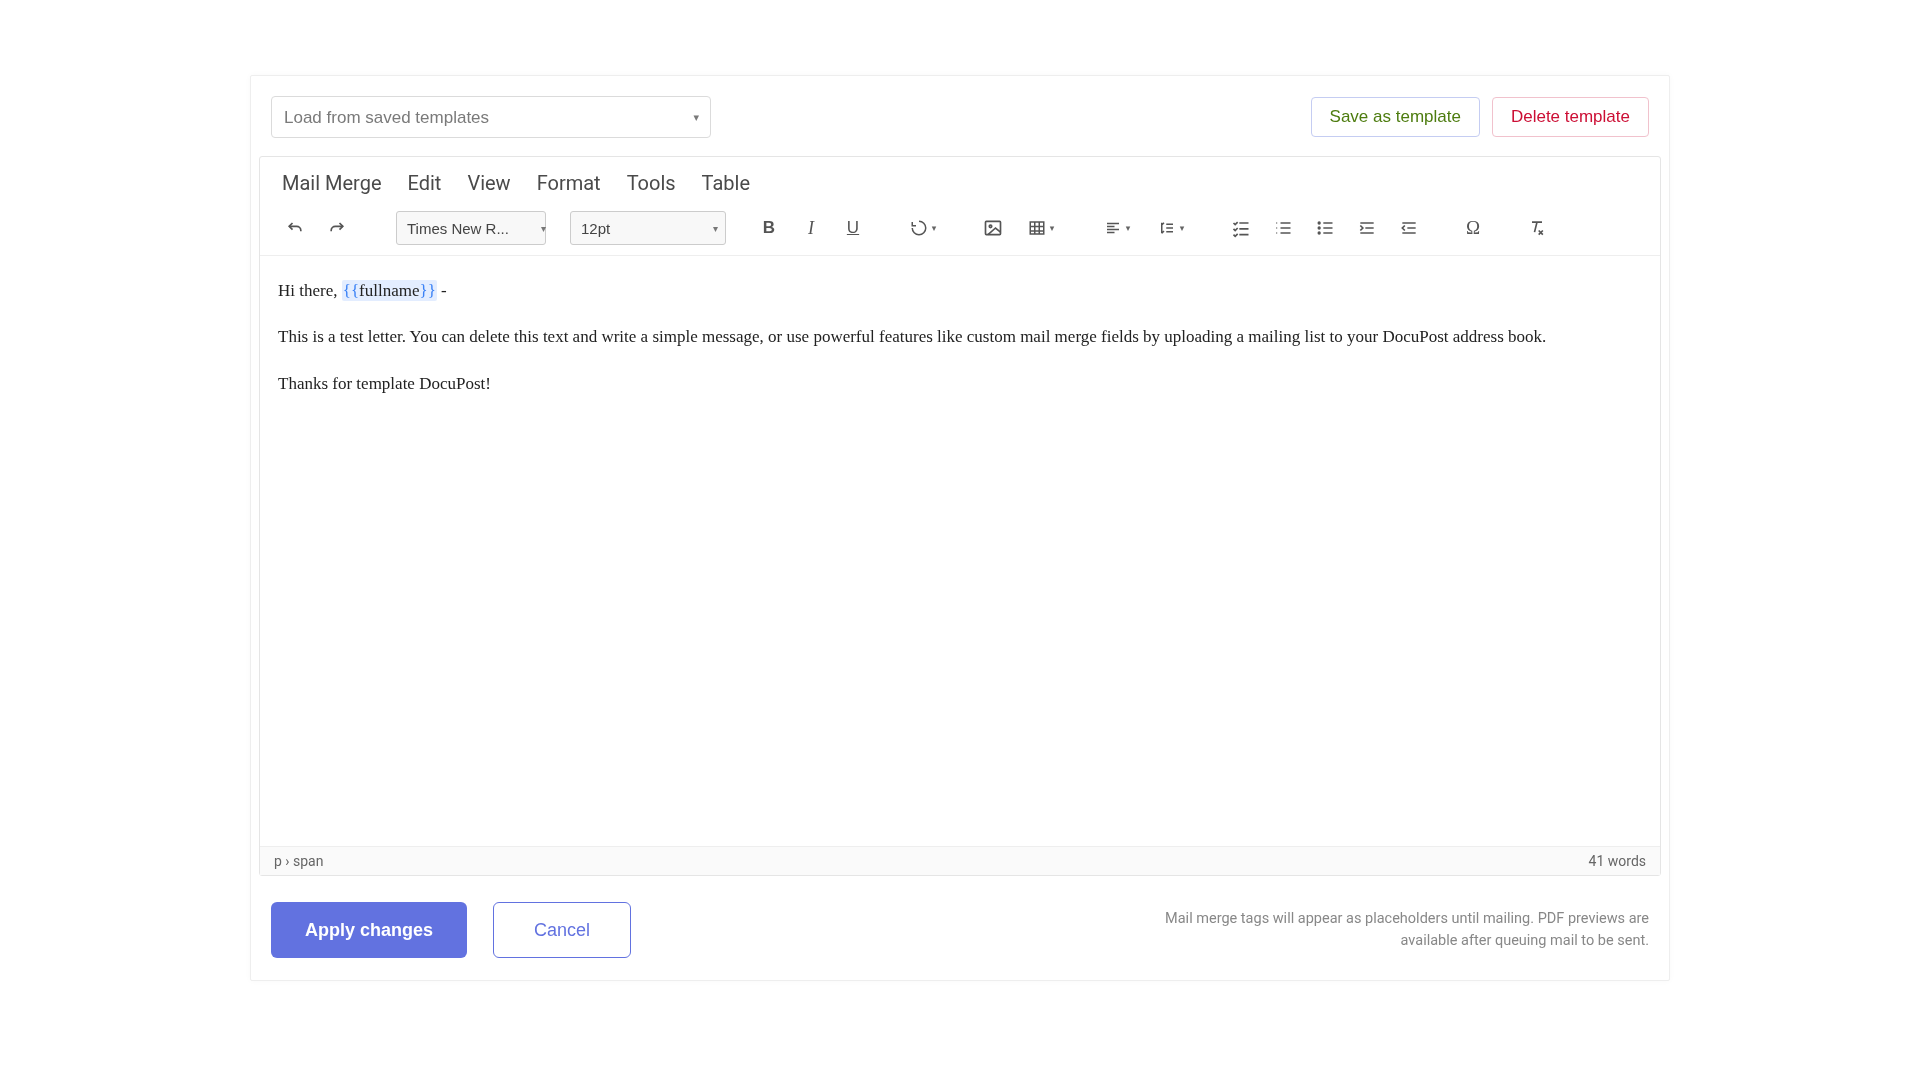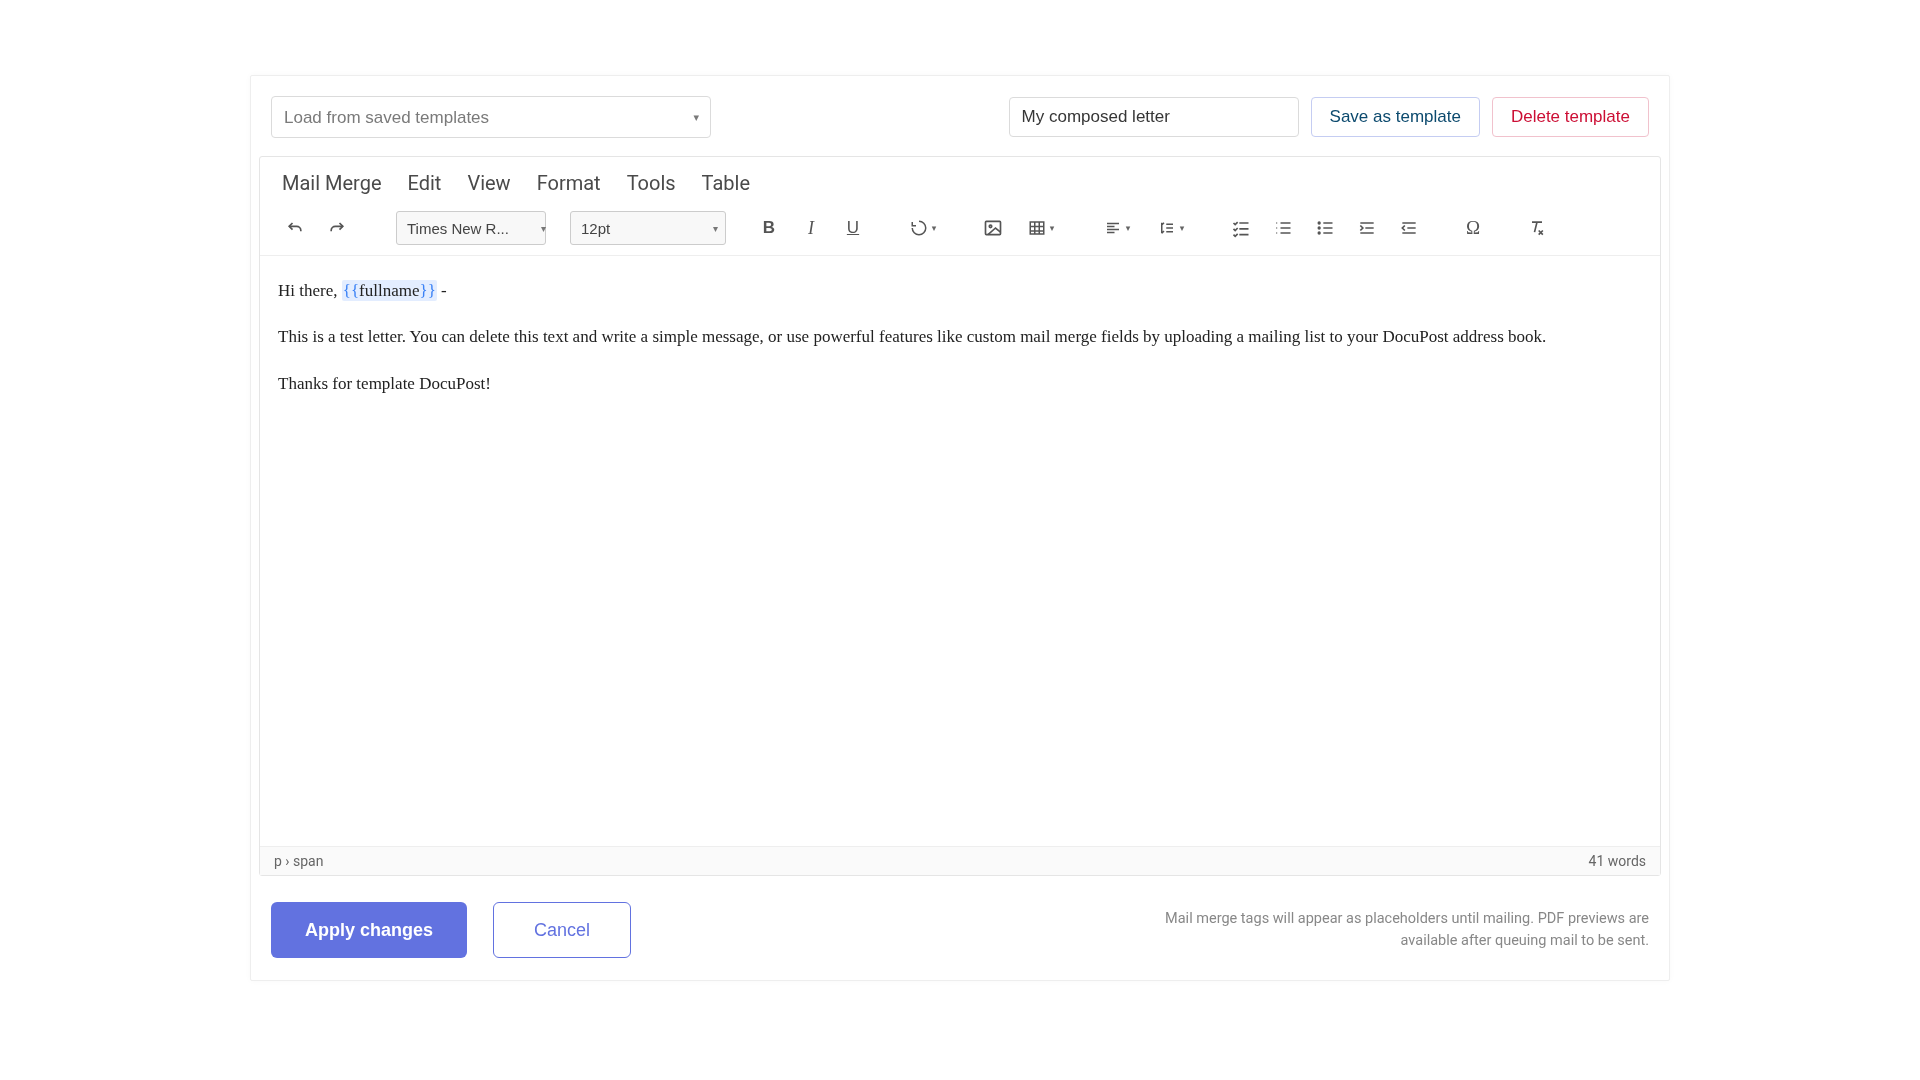--- a/index.html
+++ b/index.html
@@ -57,21 +57,21 @@
   .btn-outline {
     height: 40px;
     padding: 0 18px;
     border-radius: 4px;
     border: 1px solid;
     background: #fff;
     font-size: 17px;
     font-weight: 500;
     cursor: pointer;
   }
-  .btn-save { color: #0c4a6e; border-color: #c5cdf2; }
+  .btn-save { color: #4d7c0f; border-color: #c5cdf2; }
   .btn-delete { color: #cc0f35; border-color: #f1c2cd; }
   .editor {
     margin: 0 8px 8px 8px;
     border: 1px solid #e5e5e5;
     border-radius: 3px;
   }
   .menubar {
     display: flex;
     gap: 26px;
     padding: 14px 22px 10px 22px;
@@ -183,21 +183,20 @@
 <div class="panel">
 
   <div class="top-row">
     <div class="select-wrap">
       <select class="template-select">
         <option>Load from saved templates</option>
       </select>
       <span class="select-caret">▾</span>
     </div>
     <div class="spacer"></div>
-    <input class="title-input" value="My composed letter" style="">
     <button class="btn-outline btn-save">Save as template</button>
     <button class="btn-outline btn-delete">Delete template</button>
   </div>
 
   <div class="editor">
 
     <div class="menubar">
       <span>Mail Merge</span>
       <span>Edit</span>
       <span>View</span>

